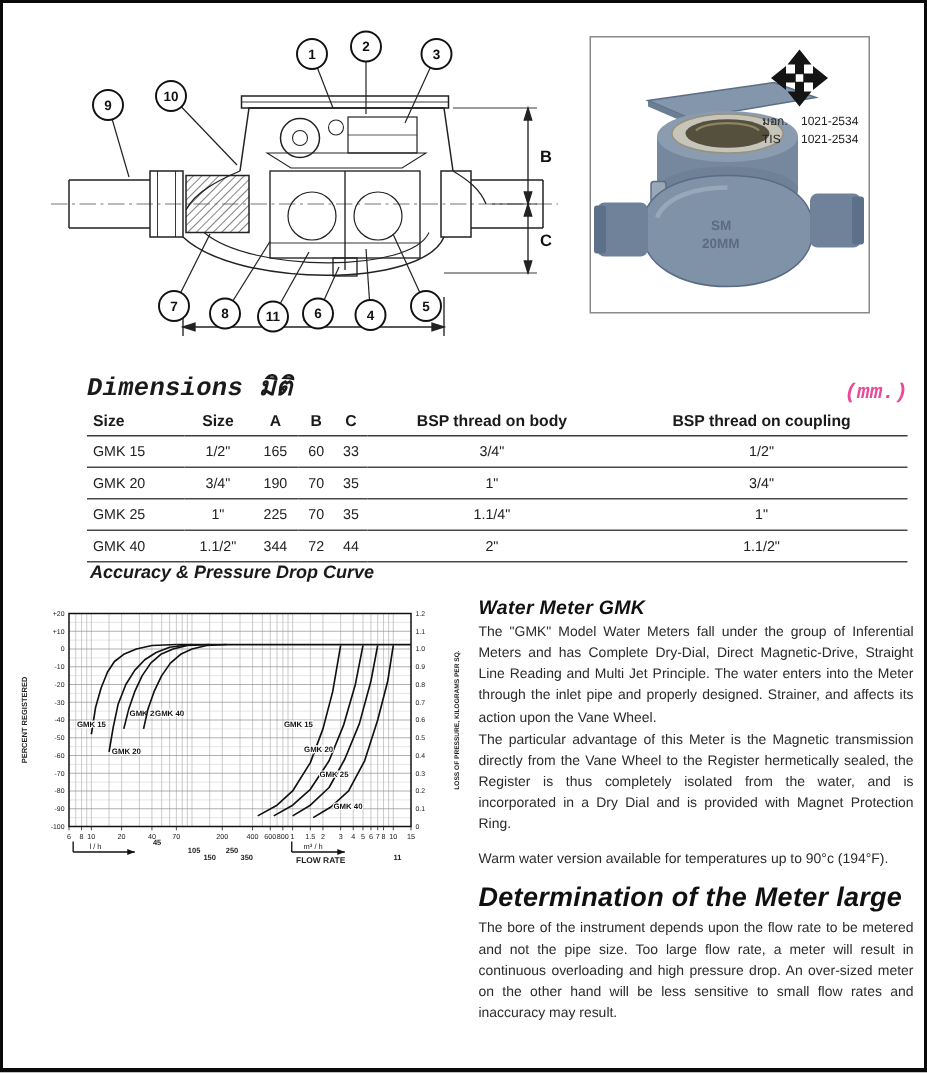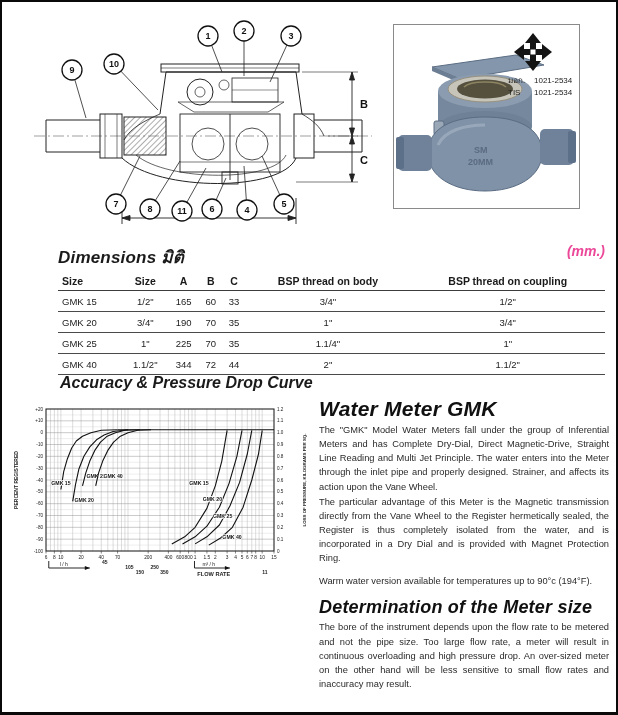--- a/index.html
+++ b/index.html
@@ -6,33 +6,33 @@
   .page{
     position:relative;width:618px;height:715px;box-sizing:border-box;
     background:#fff;border:2px solid #0a0a0a;border-bottom-width:3px;
     font-family:"Liberation Sans",sans-serif;color:#1a1a1a;overflow:hidden;
   }
   
   .diagram-wrap{position:absolute;left:26px;top:12px;width:352px;height:224px;}
   .photo-box{position:absolute;left:391px;top:22px;width:185px;height:183px;border:1px solid #8a8a8a;background:#fff;}
   
   .dim-section{position:absolute;left:56px;top:241px;width:547px;}
-  .dim-head{display:flex;justify-content:space-between;align-items:flex-start;}
+  .dim-head{display:flex;justify-content:space-between;align-items:flex-end;font-family:Liberation Mono, monospace;}
   .dim-title{font-size:17px;font-weight:bold;font-style:italic;letter-spacing:.2px;}
   .dim-unit{font-size:14px;font-style:italic;font-weight:bold;color:#ec4899;}
   table.dims{width:100%;border-collapse:collapse;margin-top:3px;}
   table.dims th{font-size:10.5px;font-weight:bold;text-align:center;padding:2px 2px 3px;border-bottom:1.4px solid #3c3c3c;white-space:nowrap;}
   table.dims td{font-size:9.5px;text-align:center;padding:4.5px 2px;border-bottom:1px solid #4a4a4a;color:#222;}
   table.dims th:first-child,table.dims td:first-child{text-align:left;padding-left:4px;}
   
-  .curve-title{position:absolute;left:58px;top:372px;font-size:16px;font-weight:bold;font-style:italic;}
+  .curve-title{position:absolute;left:58px;top:372px;font-size:12px;font-weight:bold;font-style:italic;}
   .chart-wrap{position:absolute;left:8px;top:399px;width:304px;height:205px;}
   
   .text-col{position:absolute;left:317px;top:395px;width:290px;}
-  .text-col h2{margin:0 0 2px 0;font-size:21px;font-weight:bold;font-style:italic;letter-spacing:.2px;color:#101010;}
+  .text-col h2{margin:0 0 2px 0;font-size:13px;font-weight:bold;font-style:italic;letter-spacing:.2px;color:#101010;}
   .text-col h2.wide{font-size:18px;}
   .text-col p{margin:0 0 1px 0;font-size:9.3px;line-height:1.52;text-align:justify;color:#2a2a2a;}
   .sect{margin-bottom:9px;}
   .tis-text{font-size:8px;color:#222;}
 </style>
 </head>
 <body>
 
 <div class="page">
 
@@ -420,18 +420,18 @@
   <div class="text-col">
     <div class="sect">
       <h2>Water Meter GMK</h2>
       <p>The "GMK" Model Water Meters fall under the group of Inferential Meters and has Complete Dry-Dial, Direct Magnetic-Drive, Straight Line Reading and Multi Jet Principle. The water enters into the Meter through the inlet pipe and properly designed. Strainer, and affects its action upon the Vane Wheel.</p>
       <p>The particular advantage of this Meter is the Magnetic transmission directly from the Vane Wheel to the Register hermetically sealed, the Register is thus completely isolated from the water, and is incorporated in a Dry Dial and is provided with Magnet Protection Ring.</p>
     </div>
     <div class="sect">
       <p>Warm water version available for temperatures up to 90°c (194°F).</p>
     </div>
     <div class="sect">
-      <h2 class="wide">Determination of the Meter size</h2>
+      <h2 class="wide">Determination of the Meter large</h2>
       <p>The bore of the instrument depends upon the flow rate to be metered and not the pipe size. Too large flow rate, a meter will result in continuous overloading and high pressure drop. An over-sized meter on the other hand will be less sensitive to small flow rates and inaccuracy may result.</p>
     </div>
   </div>
 
 </div>
 
 </body></html>

